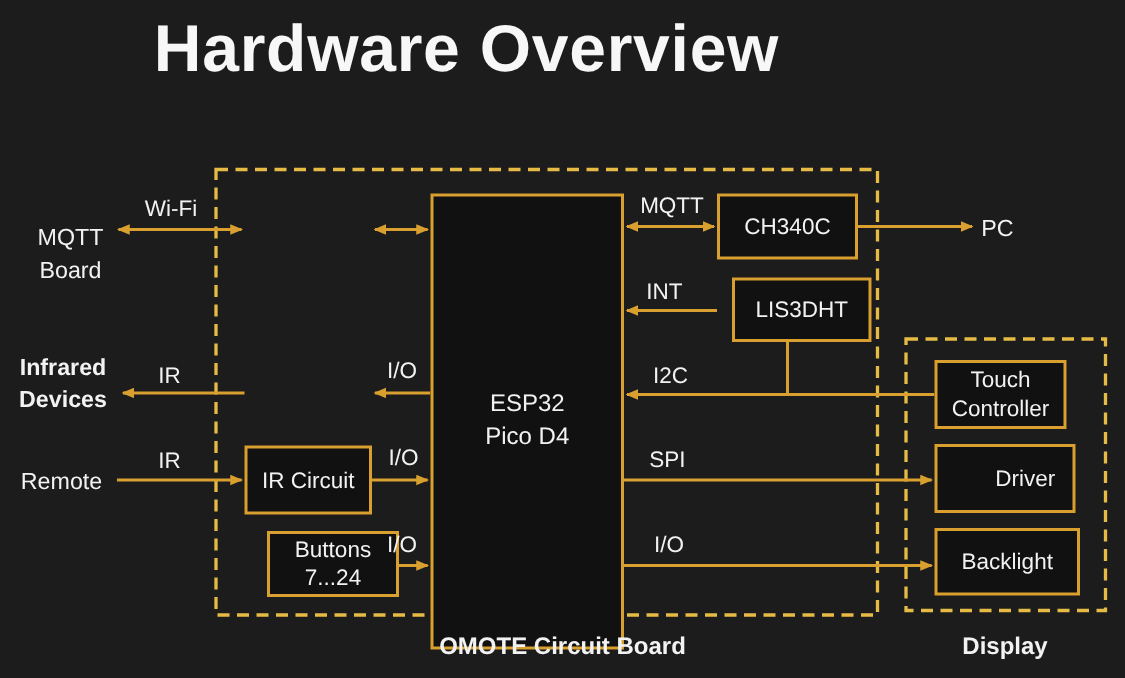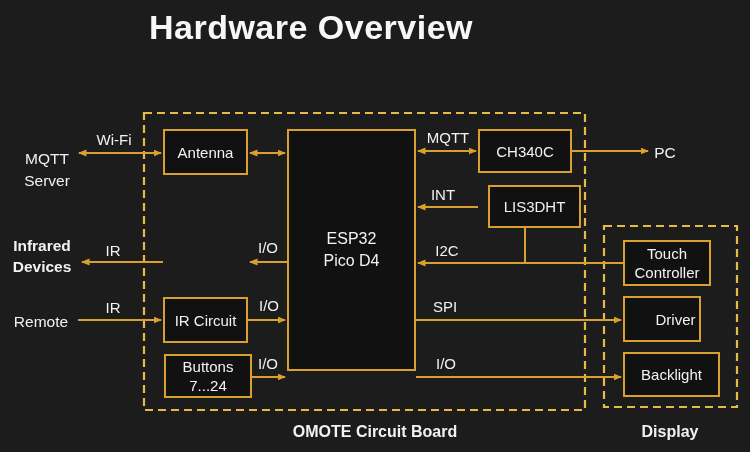--- a/index.html
+++ b/index.html
@@ -13,21 +13,21 @@
   #stage{
     position:relative;
     width:750px;height:452px;
     background:var(--background);
     font-family:"Liberation Sans", sans-serif;
     color:var(--text);
     overflow:hidden;
   }
   #title{
     position:absolute;top:8px;left:0;width:622px;
-    text-align:center;font-size:34px;font-weight:600;
+    text-align:center;font-size:44px;font-weight:600;
     letter-spacing:0.5px;color:#f7f7f7;
   }
   svg.layer{position:absolute;top:0;left:0;}
   .edge{stroke:var(--accent);stroke-width:2;fill:none;}
   .dashed-rect{stroke:var(--dashed);stroke-width:2.2;fill:none;stroke-dasharray:8 5;}
   .arrowhead{fill:var(--accent);}
   .node{
     position:absolute;box-sizing:border-box;
     border:2px solid var(--accent);
     background:var(--node-fill);
@@ -79,63 +79,60 @@
     <line class="edge" x1="525" y1="228" x2="525" y2="262"></line>
     <line class="edge" x1="416" y1="320" x2="621" y2="320" marker-end="url(#ah)"></line>
     <line class="edge" x1="416" y1="377" x2="621" y2="377" marker-end="url(#ah)"></line>
     <line class="edge" x1="163" y1="262" x2="82" y2="262" marker-end="url(#ah)"></line>
     <line class="edge" x1="287" y1="262" x2="250" y2="262" marker-end="url(#ah)"></line>
     <line class="edge" x1="78" y1="320" x2="161" y2="320" marker-end="url(#ah)"></line>
     <line class="edge" x1="248" y1="320" x2="285" y2="320" marker-end="url(#ah)"></line>
     <line class="edge" x1="250" y1="377" x2="285" y2="377" marker-end="url(#ah)"></line>
   </svg>
 
-  <div class="node" style="left:163px;top:129px;width:85px;height:46px;">
-    <span>Antenna</span>
-  </div>
 
-  <div class="node" style="left:287px;top:129px;width:129px;height:242px;font-size:16px;line-height:22px;">
+  <div class="node" style="left:287px;top:129px;width:129px;height:304px;font-size:16px;line-height:22px;">
     <span>ESP32</span>
     <span>Pico D4</span>
   </div>
 
 
   <div class="node" style="left:163px;top:297px;width:85px;height:46px;">
     <span>IR Circuit</span>
   </div>
 
-  <div class="node" style="left:164px;top:354px;width:88px;height:44px;text-align:right;">
+  <div class="node" style="left:178px;top:354px;width:88px;height:44px;text-align:right;">
     <span>Buttons</span>
     <span>7...24</span>
   </div>
 
   <div class="node" style="left:478px;top:129px;width:94px;height:44px;">
     <span>CH340C</span>
   </div>
 
   <div class="node" style="left:488px;top:185px;width:93px;height:43px;">
     <span>LIS3DHT</span>
   </div>
 
   <div class="node" style="left:623px;top:240px;width:88px;height:46px;">
     <span>Touch</span>
     <span>Controller</span>
   </div>
 
-  <div class="node" style="left:623px;top:296px;width:78px;height:46px;padding-left:27px;">
+  <div class="node" style="left:623px;top:296px;width:94px;height:46px;padding-left:27px;">
     <span>Driver</span>
   </div>
 
   <div class="node" style="left:623px;top:352px;width:97px;height:45px;">
     <span>Backlight</span>
   </div>
 
   <div class="ext-label" style="left:47px;top:132px;margin-top:16px;">
     <div>MQTT</div>
-    <div>Server</div>
+    <div>Board</div>
   </div>
 
   <div class="ext-label" style="left:42px;top:235px;line-height:21px;font-weight:bold;">
     <div>Infrared</div>
     <div>Devices</div>
   </div>
 
   <div class="ext-label" style="left:41px;top:311px;">
     <div>Remote</div>
   </div>

